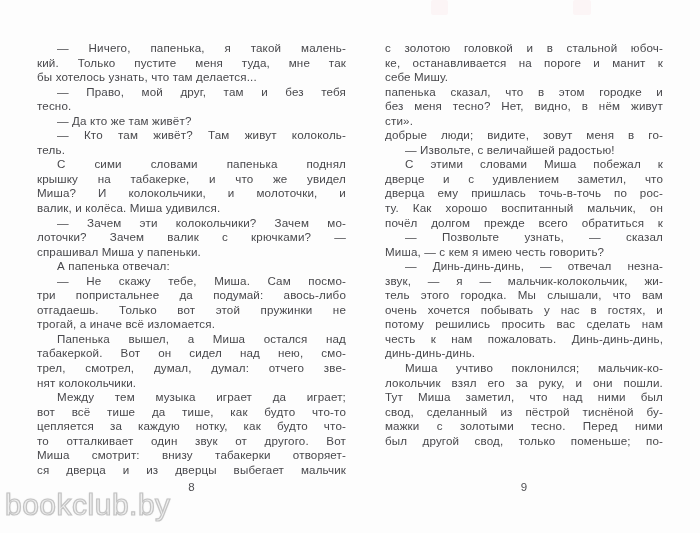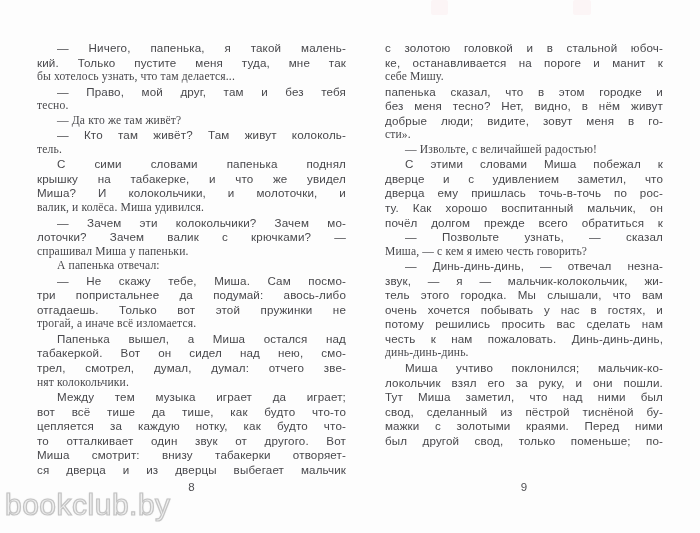--- a/index.html
+++ b/index.html
@@ -34,21 +34,20 @@
   .line {
     height: 14.55px;
     line-height: 14.55px;
     overflow: hidden;
     text-align: justify;
     text-align-last: justify;
   }
   .line.end {
     text-align: right;
     text-align-last: left;
-    font-family: Liberation Serif, serif;
   }
   .line.indent { padding-left: 20px; }
   .page-number {
     position: absolute;
     top: 481px;
     text-align: center;
     color: #4f4f53;
     font-size: 11.5px;
   }
   .page-number.left  { left: 37px;  width: 309px; }
@@ -101,42 +100,42 @@
       <div class="line">то отталкивает один звук от другого. Вот</div>
       <div class="line">Миша смотрит: внизу табакерки отворяет-</div>
       <div class="line">ся дверца и из дверцы выбегает мальчик</div>
     </div>
   <div class="page-text right">
       <div class="line">с золотою головкой и в стальной юбоч-</div>
       <div class="line">ке, останавливается на пороге и манит к</div>
       <div class="line end">себе Мишу.</div>
       <div class="line">папенька сказал, что в этом городке и</div>
       <div class="line">без меня тесно? Нет, видно, в нём живут</div>
+      <div class="line end">сти».</div>
       <div class="line">добрые люди; видите, зовут меня в го-</div>
-      <div class="line end">сти».</div>
       <div class="line indent end">— Извольте, с величайшей радостью!</div>
       <div class="line indent">С этими словами Миша побежал к</div>
       <div class="line">дверце и с удивлением заметил, что</div>
       <div class="line">дверца ему пришлась точь-в-точь по рос-</div>
       <div class="line">ту. Как хорошо воспитанный мальчик, он</div>
       <div class="line">почёл долгом прежде всего обратиться к</div>
       <div class="line indent">— Позвольте узнать, — сказал</div>
       <div class="line end">Миша, — с кем я имею честь говорить?</div>
       <div class="line indent">— Динь-динь-динь, — отвечал незна-</div>
       <div class="line">звук, — я — мальчик-колокольчик, жи-</div>
       <div class="line">тель этого городка. Мы слышали, что вам</div>
       <div class="line">очень хочется побывать у нас в гостях, и</div>
       <div class="line">потому решились просить вас сделать нам</div>
       <div class="line">честь к нам пожаловать. Динь-динь-динь,</div>
       <div class="line end">динь-динь-динь.</div>
       <div class="line indent">Миша учтиво поклонился; мальчик-ко-</div>
       <div class="line">локольчик взял его за руку, и они пошли.</div>
       <div class="line">Тут Миша заметил, что над ними был</div>
       <div class="line">свод, сделанный из пёстрой тиснёной бу-</div>
-      <div class="line">мажки с золотыми краями. Перед ними</div>
+      <div class="line">мажки с золотыми тесно. Перед ними</div>
       <div class="line">был другой свод, только поменьше; по-</div>
     </div>
 
   <div class="page-number left">8</div>
   <div class="page-number right">9</div>
 
   <div class="watermark">bookclub.by</div>
 </div>
 
 </body></html>

